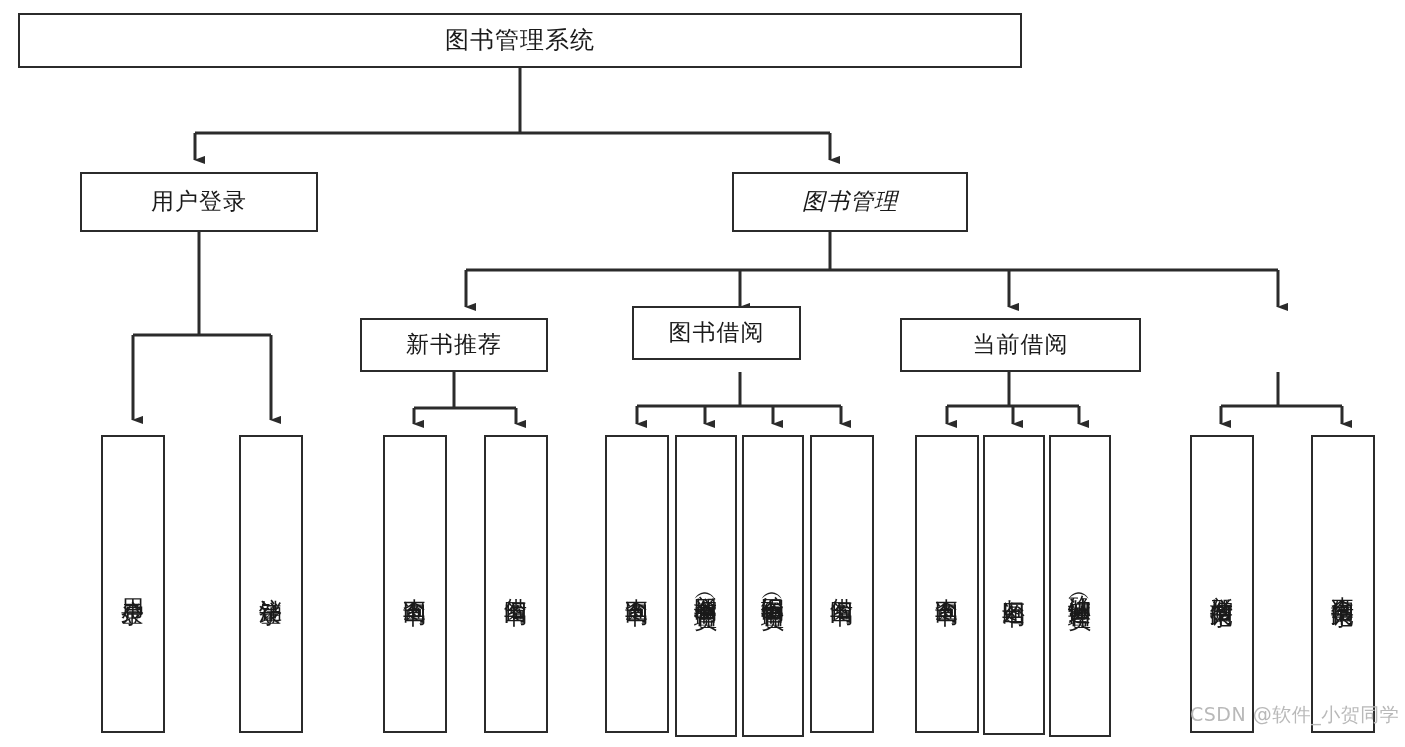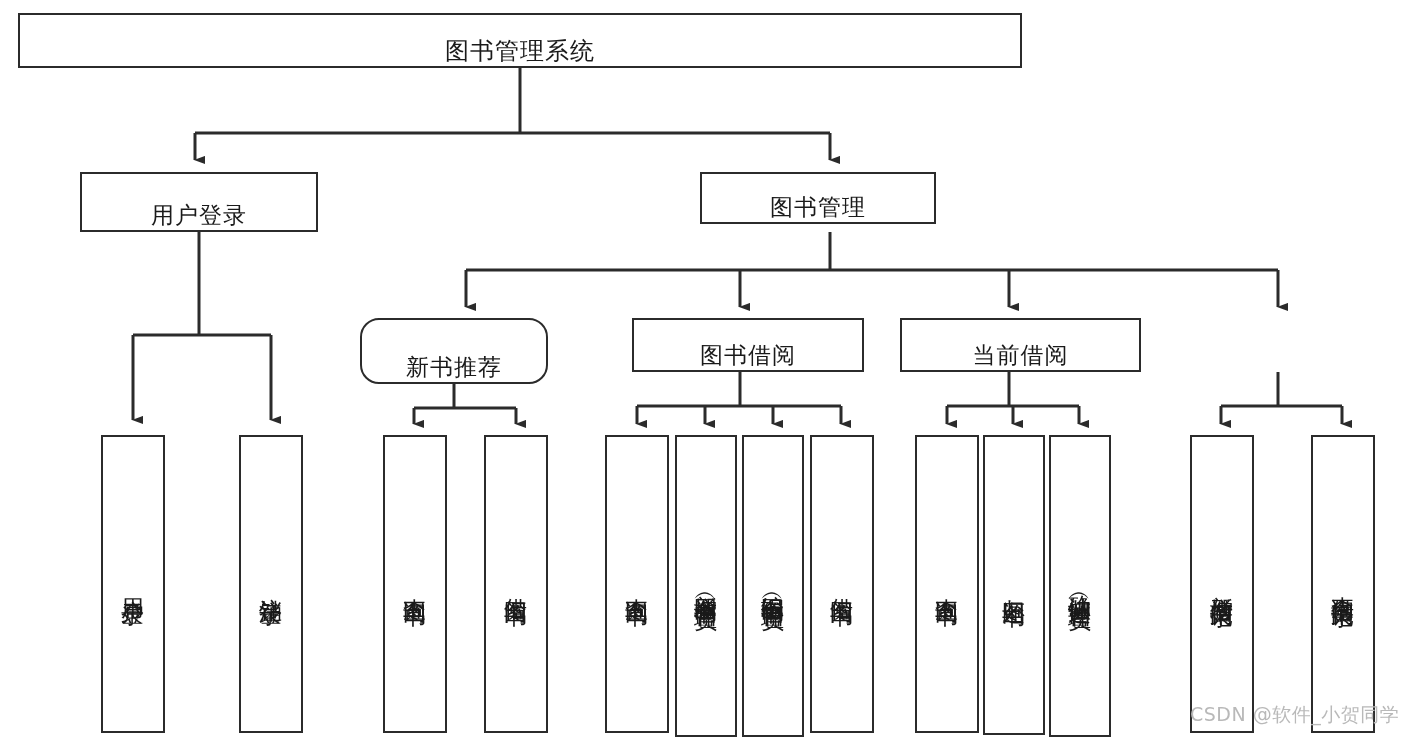--- a/index.html
+++ b/index.html
@@ -23,21 +23,21 @@
     width: 1405px;
     height: 747px;
     pointer-events: none;
   }
   .node {
     position: absolute;
     box-sizing: border-box;
     border: 2.5px solid #2b2b2b;
     background: #ffffff;
     display: flex;
-    align-items: flex-end;
+    align-items: center;
     justify-content: center;
     color: #1a1a1a;
   }
   .node.horiz {
     font-size: 23px;
     line-height: 1.2;
     letter-spacing: 1px;
     white-space: nowrap;
   }
   .node.title {
@@ -125,28 +125,28 @@
     </g>
   </svg>
 
   <div class="node horiz title" style="left:18px; top:13px; width:1004px; height:55px;">
     <span>图书管理系统</span>
   </div>
 
   <div class="node horiz" style="left:80px; top:172px; width:238px; height:60px;">
     <span>用户登录</span>
   </div>
-  <div class="node horiz" style="left:700px; top:172px; width:236px; height:52px;">
+  <div class="node horiz" style="left:732px; top:172px; width:236px; height:60px;font-style:italic;">
     <span>图书管理</span>
   </div>
 
-  <div class="node horiz" style="left:360px; top:318px; width:188px; height:66px;border-radius:19px;">
+  <div class="node horiz" style="left:360px; top:318px; width:188px; height:54px;">
     <span>新书推荐</span>
   </div>
-  <div class="node horiz" style="left:632px; top:318px; width:232px; height:54px;">
+  <div class="node horiz" style="left:632px; top:306px; width:169px; height:54px;">
     <span>图书借阅</span>
   </div>
   <div class="node horiz" style="left:900px; top:318px; width:241px; height:54px;">
     <span>当前借阅</span>
   </div>
 
   <div class="node leaf" style="left:101px; top:435px; width:64px; height:298px;">
     <span>用户登录</span>
   </div>
   <div class="node leaf" style="left:239px; top:435px; width:64px; height:298px;">

